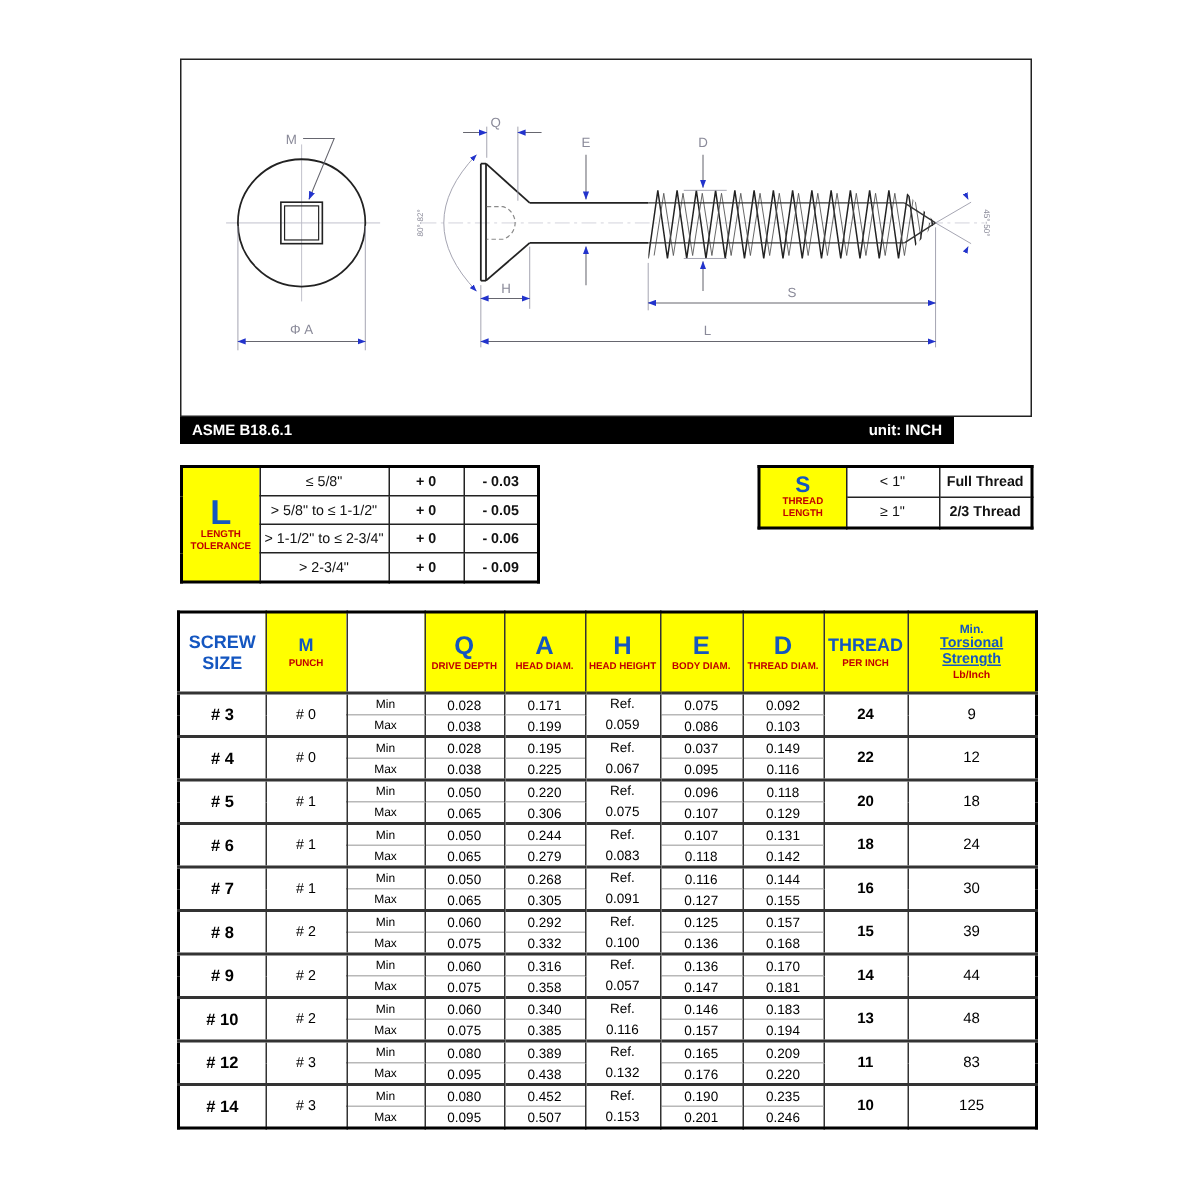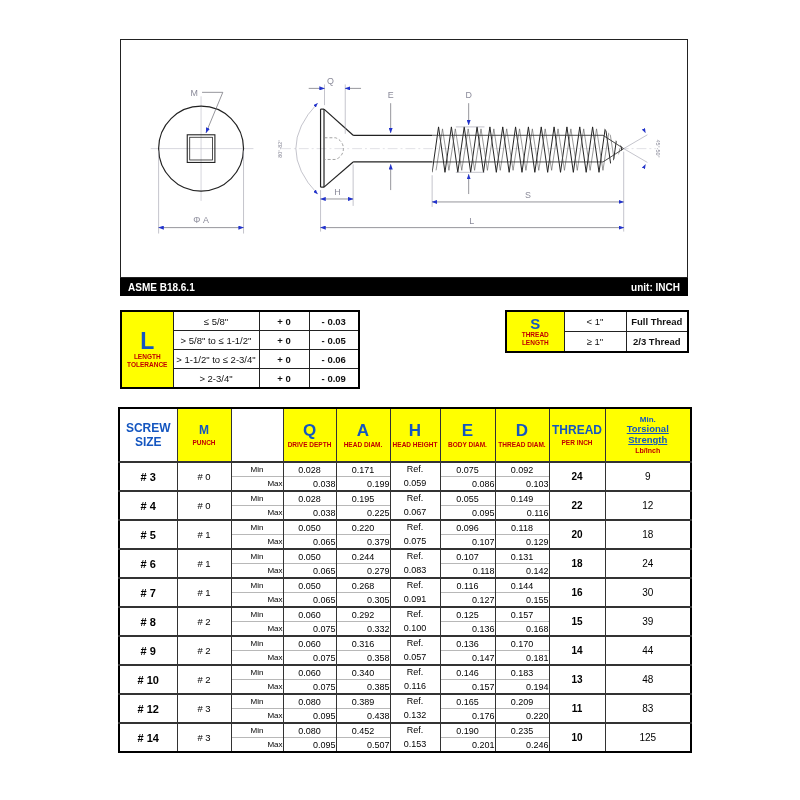--- a/index.html
+++ b/index.html
@@ -3,21 +3,21 @@
 <meta charset="utf-8">
 <style>
   html,body{margin:0;padding:0;background:#fff;}
   .page{position:relative;width:800px;height:800px;background:#fff;overflow:hidden;
         font-family:"Liberation Sans",sans-serif;}
   
   .draw-box{position:absolute;left:120px;top:39px;width:568px;height:239px;
             border:1.5px solid #222;box-sizing:border-box;}
   .draw-box svg{display:block;}
   
-  .title-bar{position:absolute;left:120px;top:278px;width:568px;height:18px;background:#000;
+  .title-bar{position:absolute;left:120px;top:278px;width:516px;height:18px;background:#000;
              color:#fff;display:flex;justify-content:space-between;align-items:center;
              padding:0 8px;box-sizing:border-box;font-size:10px;font-weight:bold;}
   
   table{border-collapse:collapse;table-layout:fixed;}
   .tol-table{position:absolute;left:120px;top:310px;}
   .tol-table table{width:238px;border:2px solid #000;}
   .tol-table td{border:1px solid #222;text-align:center;height:18px;font-size:9.5px;color:#111;padding:0;}
   .s-table{position:absolute;left:505px;top:310px;}
   .s-table table{width:182px;border:2px solid #000;}
   .s-table td{border:1px solid #222;text-align:center;height:19px;font-size:9.5px;color:#111;padding:0;}
@@ -35,21 +35,21 @@
   .hletter{font-size:17px;color:#1456c0;line-height:1.05;}
   .hletter.small{font-size:12px;}
   .hsub{font-size:6.5px;color:#c00000;margin-top:2px;line-height:1.1;}
   .screw-hdr{color:#1456c0;font-size:12px;line-height:1.2;}
   .tors-l1{font-size:8px;color:#1456c0;line-height:1.15;}
   .tors-l2{font-size:9.5px;color:#1456c0;line-height:1.15;text-decoration:underline;}
   .tors-l4{font-size:7px;color:#c00000;line-height:1.3;}
   .spec td{border-left:1px solid #333;border-right:1px solid #333;text-align:center;
            font-size:9px;color:#000;height:13px;padding:0;}
   .spec tr.grp-a td{border-top:2px solid #333;}
-  .spec tr.grp-b td{border-top:1px solid #b8b8b8;text-align:right;}
+  .spec tr.grp-b td{border-top:1px solid #b8b8b8;}
   .spec td.c-size{font-weight:bold;font-size:11px;}
   .spec td.c-punch{font-size:9.5px;}
   .spec td.c-mm{font-size:8px;}
   .spec td.c-h div{line-height:13.5px;}
   .spec td.c-tpi{font-weight:bold;font-size:10px;}
   .spec td.c-str{font-size:10px;}
 </style>
 </head>
 <body>
 
@@ -298,21 +298,21 @@
           <tr class="grp-a">
             <td class="c-size" rowspan="2"># 4</td>
             <td class="c-punch" rowspan="2"># 0</td>
             <td class="c-mm">Min</td>
             <td>0.028</td>
             <td>0.195</td>
             <td class="c-h" rowspan="2">
               <div>Ref.</div>
               <div>0.067</div>
             </td>
-            <td>0.055</td>
+            <td>0.037</td>
             <td>0.149</td>
             <td class="c-tpi" rowspan="2">22</td>
             <td class="c-str" rowspan="2">12</td>
           </tr>
           <tr class="grp-b">
             <td class="c-mm">Max</td>
             <td>0.038</td>
             <td>0.225</td>
             <td>0.095</td>
             <td>0.116</td>
@@ -328,21 +328,21 @@
               <div>0.075</div>
             </td>
             <td>0.096</td>
             <td>0.118</td>
             <td class="c-tpi" rowspan="2">20</td>
             <td class="c-str" rowspan="2">18</td>
           </tr>
           <tr class="grp-b">
             <td class="c-mm">Max</td>
             <td>0.065</td>
-            <td>0.379</td>
+            <td>0.306</td>
             <td>0.107</td>
             <td>0.129</td>
           </tr>
           <tr class="grp-a">
             <td class="c-size" rowspan="2"># 6</td>
             <td class="c-punch" rowspan="2"># 1</td>
             <td class="c-mm">Min</td>
             <td>0.050</td>
             <td>0.244</td>
             <td class="c-h" rowspan="2">

